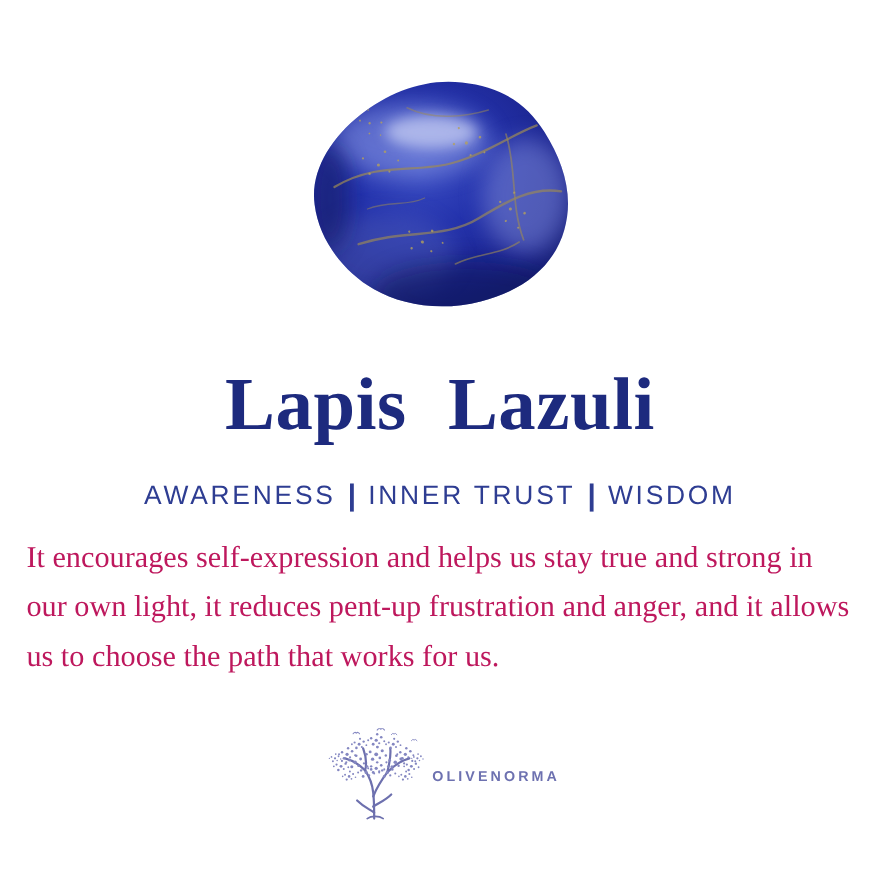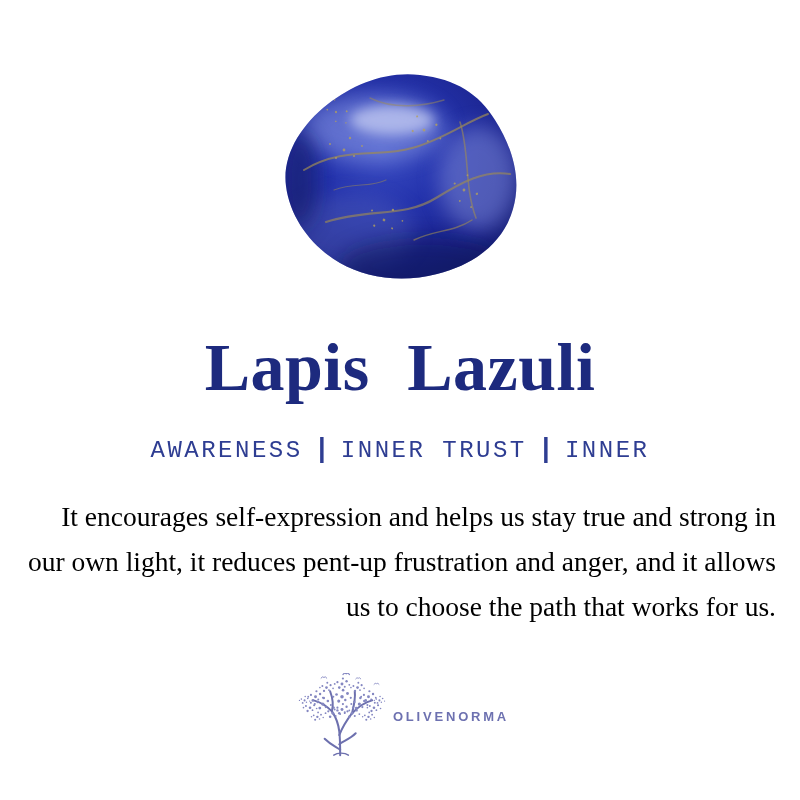--- a/index.html
+++ b/index.html
@@ -12,33 +12,33 @@
   .stone-wrap { margin-top:70px; width:252px; height:212px; }
   .stone-wrap svg { display:block; }
   .title {
     margin-top:50px;
     font-family:"Liberation Serif", serif;
     font-weight:700; font-size:68px; line-height:1.05;
     color:#1d2a7e; word-spacing:20px; letter-spacing:0.5px;
   }
   .traits {
     margin-top:32px;
-    font-family:Liberation Mono, monospace;
+    font-family:Liberation Sans, sans-serif;
     font-size:24px; letter-spacing:2.5px; color:#2e3d92;
     display:flex; align-items:center; line-height:1.2;
   }
   .traits .sep {
     font-weight:700; font-size:27px; margin:0 11px;
     position:relative; top:-1px; letter-spacing:0;
   }
   .description {
-    margin-top:26px; width:752px;
+    margin-top:15px; width:752px;
     font-family:"Liberation Serif", serif;
-    font-size:27.5px; line-height:45px; color:#000000;
-    text-align:right;
+    font-size:27.5px; line-height:45px; color:#be185d;
+    text-align:left;
   }
   .brand { margin-top:44px; display:flex; flex-direction:row; align-items:center; }
   .brand-name {
     margin-top:3px;
     font-family:"Liberation Sans", sans-serif;
     font-size:13px; font-weight:700; letter-spacing:2.8px; color:#6d71b0;
   }
 </style>
 </head>
 <body>
@@ -98,21 +98,21 @@
     </svg>
   </div>
 
   <div class="title">Lapis Lazuli</div>
 
   <div class="traits">
     <span>AWARENESS</span>
     <span class="sep">|</span>
     <span>INNER TRUST</span>
     <span class="sep">|</span>
-    <span>INNER</span>
+    <span>WISDOM</span>
   </div>
 
   <div class="description">It encourages self-expression and helps us stay true and strong in our own light, it reduces pent-up frustration and anger, and it allows us to choose the path that works for us.</div>
 
   <div class="brand">
     <svg width="102" height="84" viewBox="0 0 110 92">
       <defs>
         <g id="lc" fill="#8487c1">
           <circle cx="0" cy="0" r="1.6"></circle>
             <circle cx="5" cy="-3" r="1.3"></circle>

